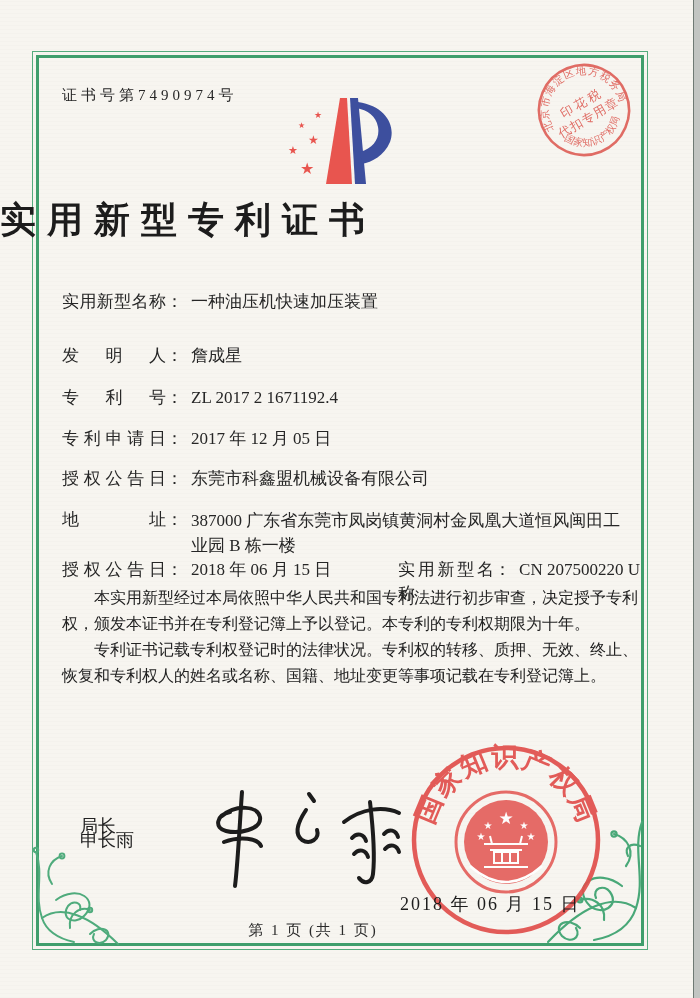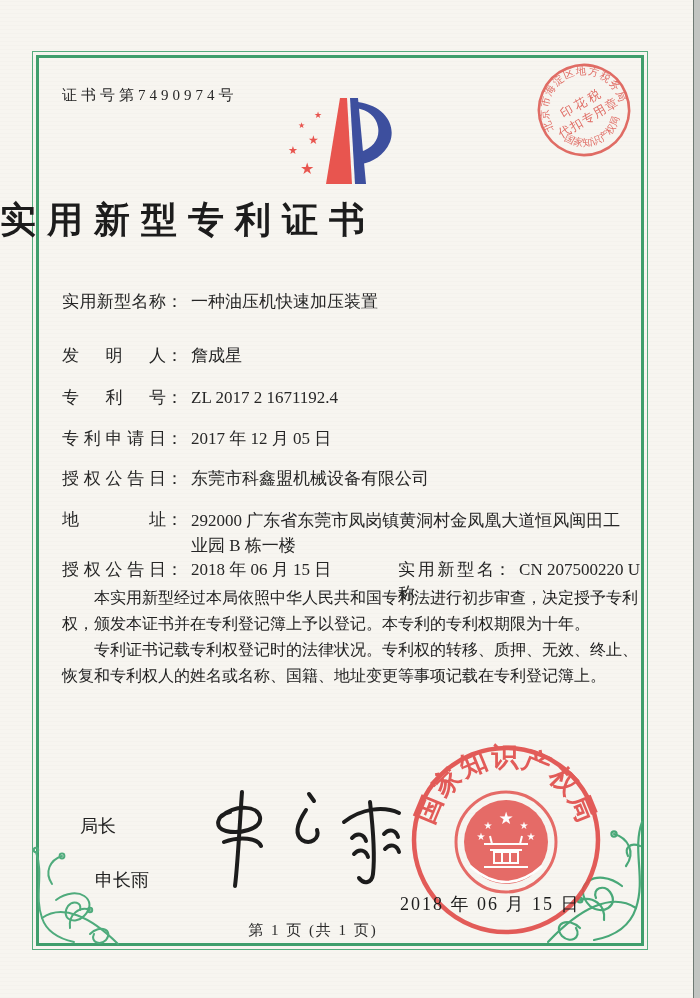--- a/index.html
+++ b/index.html
@@ -15,21 +15,21 @@
   .fields{position:absolute;left:62px;top:286px;width:578px;font-size:17px;color:#262626;}
   .frow{position:absolute;left:0;width:578px;line-height:24px;}
   .lbl{display:inline-block;width:104px;text-align:justify;text-align-last:justify;vertical-align:top;}
   .lblr{display:inline-block;width:96px;text-align:justify;text-align-last:justify;vertical-align:top;}
   .val{margin-left:8px;}
   .val-block{display:inline-block;width:444px;margin-left:8px;vertical-align:top;line-height:25px;}
   .auth-row{display:flex;justify-content:space-between;gap:12px;}
   .paras{position:absolute;left:62px;top:585px;width:578px;font-size:16px;line-height:26px;color:#222;}
   .paras p{margin:0;text-indent:2em;}
   .sig-title{position:absolute;left:80px;top:808px;font-size:18px;font-family:"Liberation Sans",sans-serif;color:#222;margin-top:6px;}
-  .sig-name{position:absolute;left:80px;top:868px;font-size:18px;font-family:Liberation Serif, serif;color:#222;margin-left:15px;}
+  .sig-name{position:absolute;left:80px;top:828px;font-size:18px;font-family:Liberation Serif, serif;color:#222;}
   .sig-svg{position:absolute;left:178px;top:786px;}
   .seal-svg{position:absolute;left:406px;top:740px;opacity:0.92;}
   .seal-date{position:absolute;left:400px;top:892px;font-size:18px;letter-spacing:2px;color:#1d1d1d;}
   .footer{position:absolute;left:32px;top:921px;width:562px;text-align:center;font-size:15px;color:#2b2b2b;letter-spacing:2px;}
   .stamp-svg{position:absolute;left:524px;top:50px;transform:rotate(-22deg);opacity:0.88;}
   .logo-svg{position:absolute;left:280px;top:94px;}
   .fl-left{position:absolute;left:26px;top:834px;}
   .fl-right{position:absolute;left:534px;top:812px;transform:scaleX(-1);}
   svg text{font-family:"Liberation Serif",serif;}
 </style>
@@ -112,21 +112,21 @@
     <div class="frow" style="top:100px;">
       <span class="lbl">专利号</span><span>：</span><span class="val">ZL 2017 2 1671192.4</span>
     </div>
     <div class="frow" style="top:141px;">
       <span class="lbl">专利申请日</span><span>：</span><span class="val">2017 年 12 月 05 日</span>
     </div>
     <div class="frow" style="top:181px;">
       <span class="lbl">授权公告日</span><span>：</span><span class="val">东莞市科鑫盟机械设备有限公司</span>
     </div>
     <div class="frow" style="top:222px;">
-      <span class="lbl">地址</span><span>：</span><span class="val-block">292000 广东省东莞市凤岗镇黄洞村金凤凰大道恒风闽田工业园 B 栋一楼</span>
+      <span class="lbl">地址</span><span>：</span><span class="val-block">387000 广东省东莞市凤岗镇黄洞村金凤凰大道恒风闽田工业园 B 栋一楼</span>
     </div>
     <div class="frow auth-row" style="top:272px;">
       <span>
         <span class="lbl">授权公告日</span><span>：</span><span class="val">2018 年 06 月 15 日</span>
       </span>
       <span>
         <span class="lblr">实用新型名称</span><span>：</span><span class="val">CN 207500220 U</span>
       </span>
     </div>
   </div>

